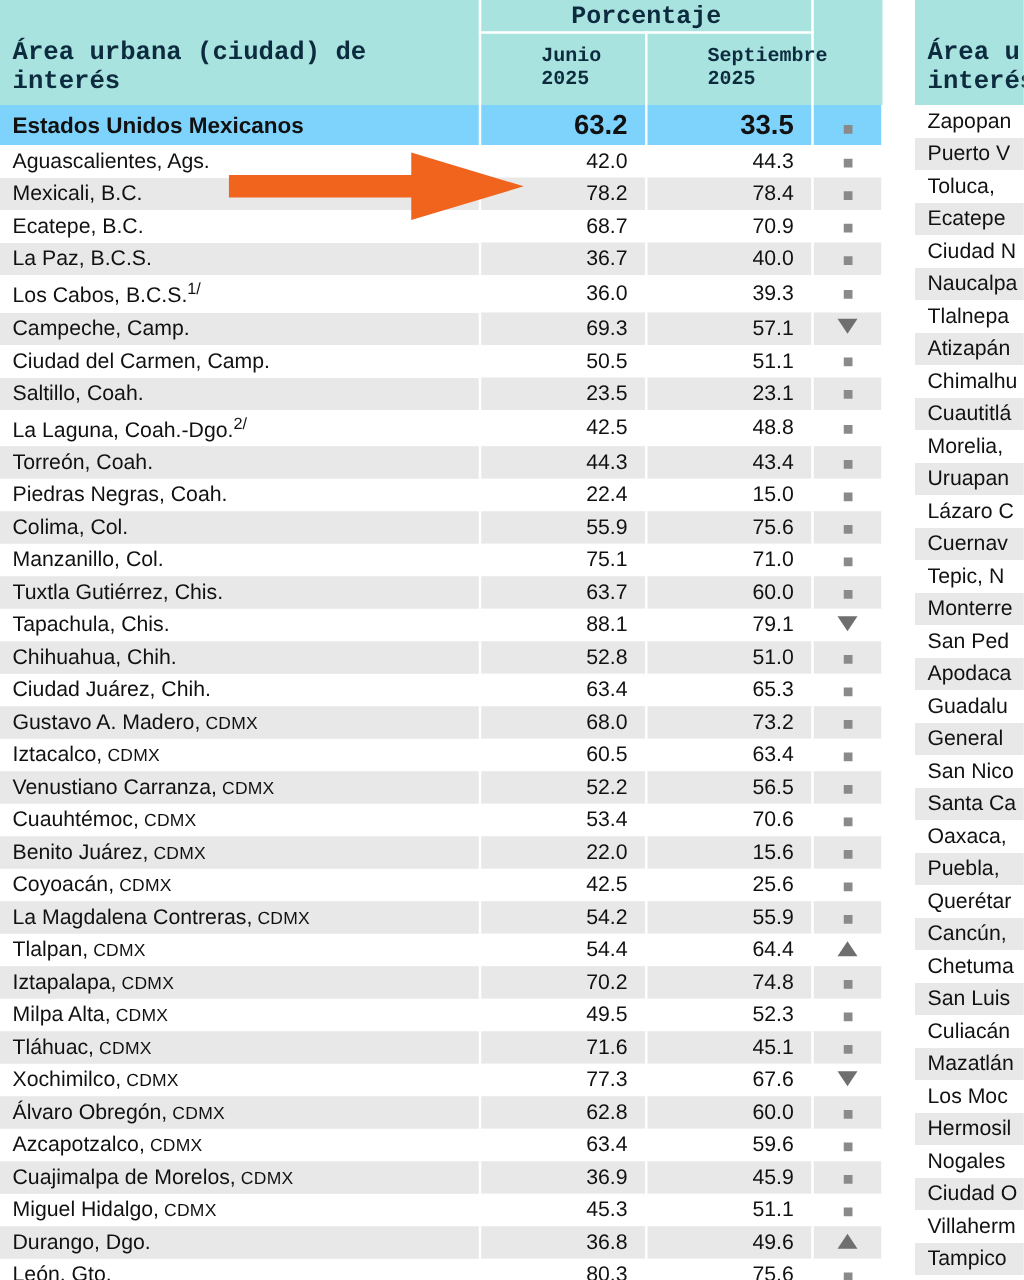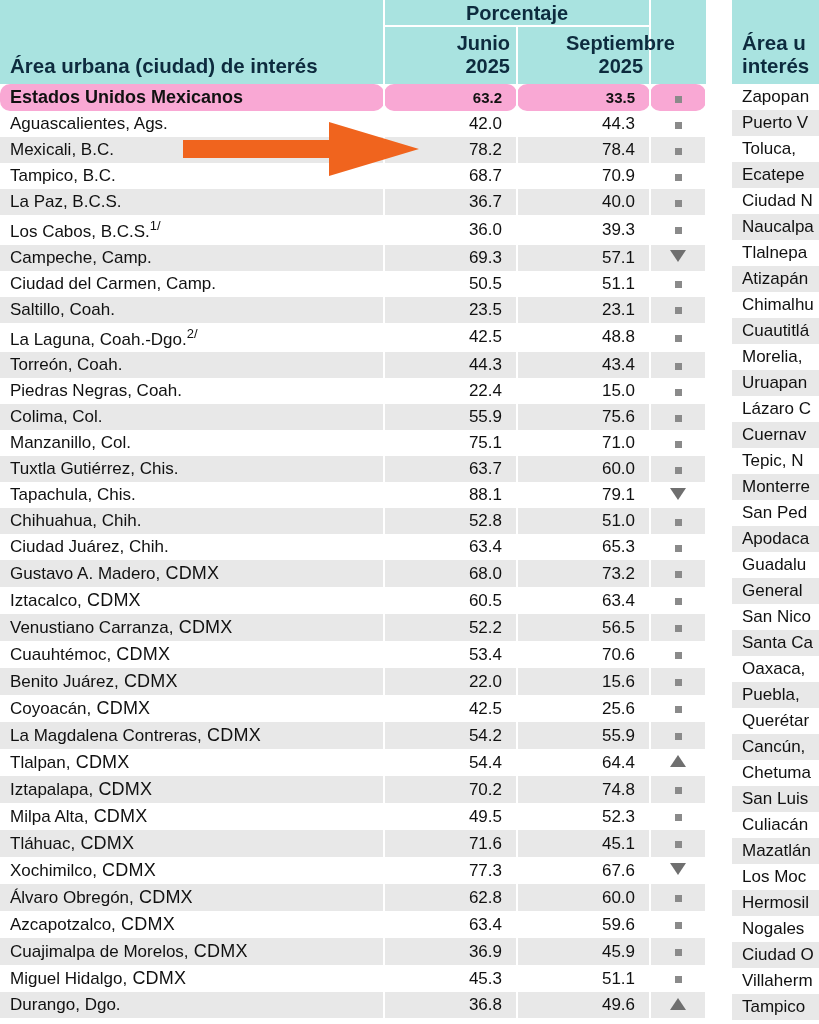--- a/index.html
+++ b/index.html
@@ -42,38 +42,39 @@
   }
 
   
   .hdr-cell {
     background: #a9e3e0;
     color: #0d2b3e;
     font-weight: bold;
     vertical-align: bottom;
     padding: 4px 6px 6px 6px;
     border-right: 2px solid #ffffff;
+    font-family: Liberation Mono, monospace;
   }
   .hdr-area {
     font-size: 20.5px;
     line-height: 1.15;
     text-align: left;
     height: 74px;
     padding-left: 10px;
   }
   .hdr-pct-top {
     font-size: 20px;
     text-align: center;
     padding: 2px 0 0 0;
     border-bottom: 2px solid #ffffff;
     height: 22px;
   }
   .hdr-month {
-    font-size: 20px;
-    text-align: right;
+    font-size: 16px;
+    text-align: left;
     line-height: 1.12;
     height: 46px;
     vertical-align: middle;
     padding-left: 48px;
   }
   .hdr-blank {
     background: #a9e3e0;
     border-right: none;
   }
 
@@ -98,36 +99,35 @@
     padding: 3px 2px;
     font-size: 13px;
   }
   tr.alt td {
     background: #e8e8e8;
   }
   tr.plain td {
     background: #ffffff;
   }
   tr.national td {
-    background: #f9a8d4;
+    background: #7dd3fc;
     font-weight: bold;
-    border-radius: 10px;
   }
   tr.national td.area {
     font-size: 18px;
   }
   tr.national td.num {
-    font-size: 15px;
+    font-size: 22px;
   }
   .sub {
     font-size: 13px;
     vertical-align: super;
   }
   .cdmx {
-    font-size: 18px;
+    font-size: 14px;
     letter-spacing: 0.2px;
   }
 
   
   .t-flat {
     display: inline-block;
     width: 7px;
     height: 7px;
     background: #8a8a8a;
   }
@@ -210,21 +210,21 @@
             <td class="num">44.3</td>
             <td class="num trend"><span class="t-flat"></span></td>
           </tr>
           <tr class="alt">
             <td class="area">Mexicali, B.C.</td>
             <td class="num">78.2</td>
             <td class="num">78.4</td>
             <td class="num trend"><span class="t-flat"></span></td>
           </tr>
           <tr class="plain">
-            <td class="area">Tampico, B.C.</td>
+            <td class="area">Ecatepe, B.C.</td>
             <td class="num">68.7</td>
             <td class="num">70.9</td>
             <td class="num trend"><span class="t-flat"></span></td>
           </tr>
           <tr class="alt">
             <td class="area">La Paz, B.C.S.</td>
             <td class="num">36.7</td>
             <td class="num">40.0</td>
             <td class="num trend"><span class="t-flat"></span></td>
           </tr>

